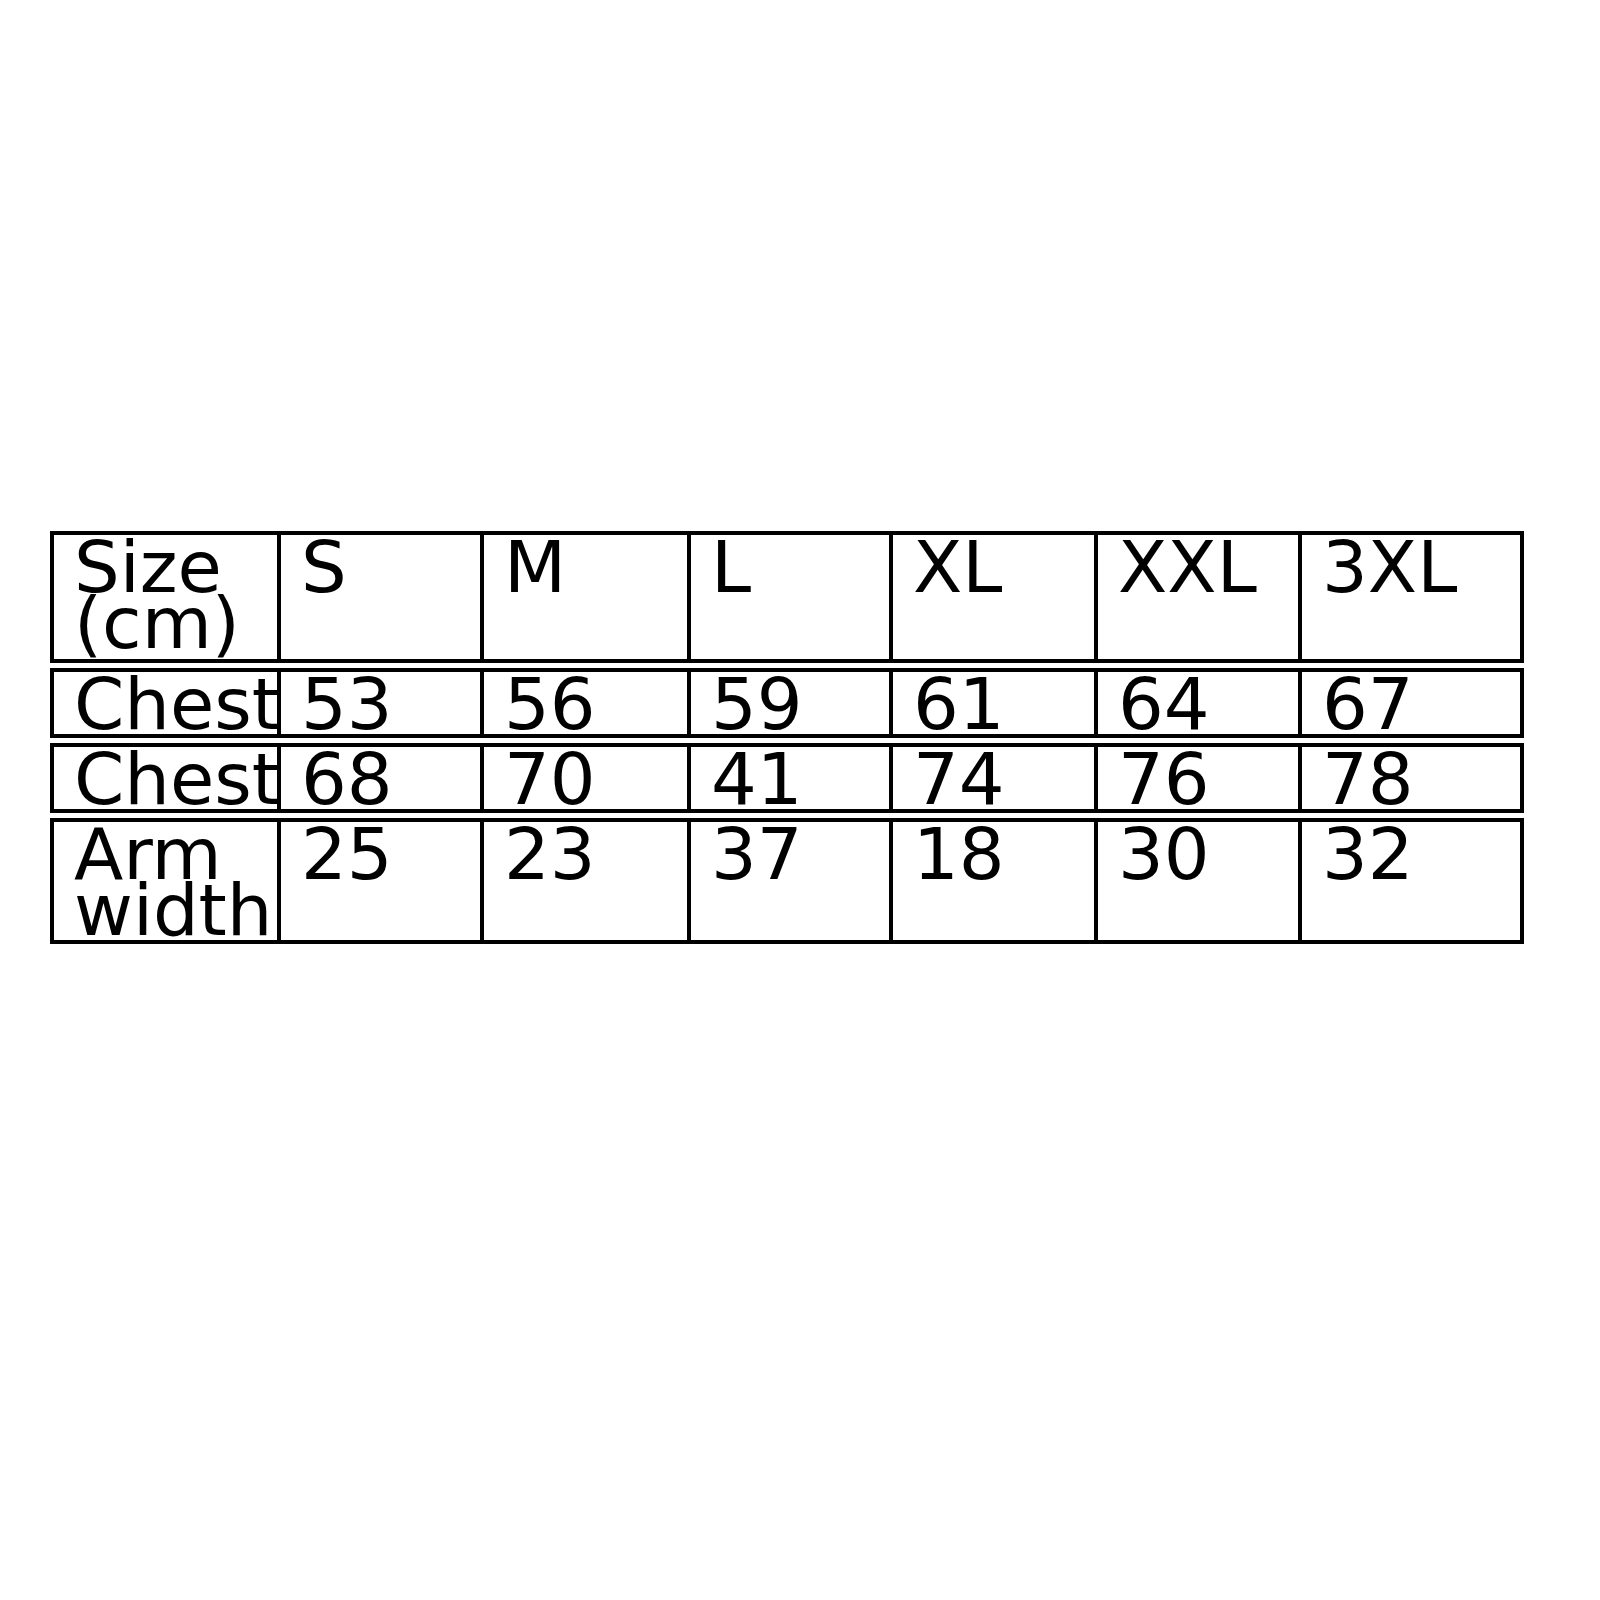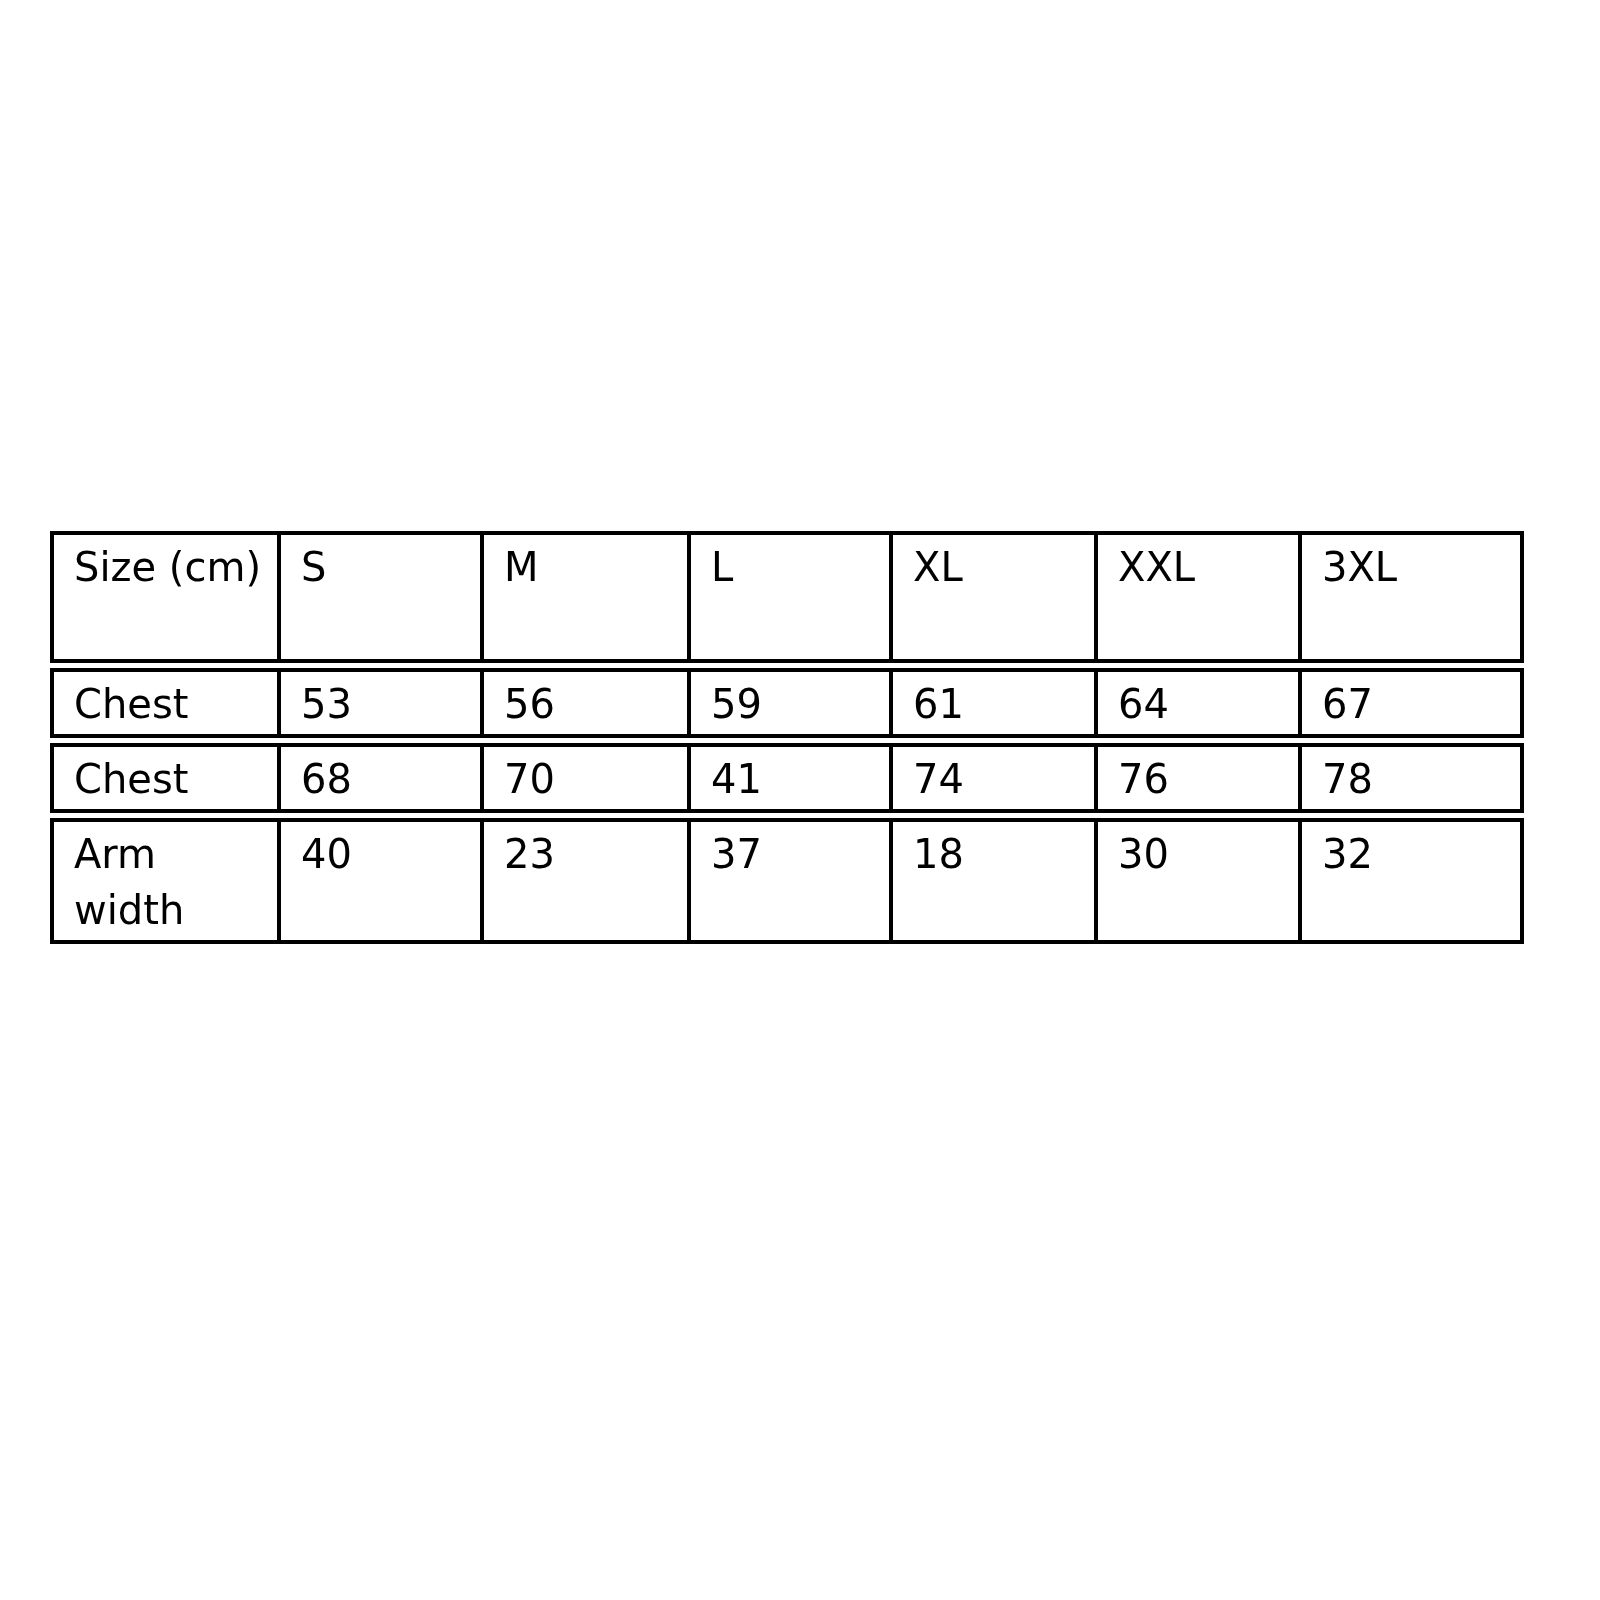--- a/index.html
+++ b/index.html
@@ -17,21 +17,21 @@
     overflow: hidden;
   }
   table.size-table {
     position: absolute;
     left: 50px;
     top: 526px;
     width: 1474px;
     table-layout: fixed;
     border-collapse: separate;
     border-spacing: 0 5px; 
-    font-size: 40px;
+    font-size: 72px;
     line-height: 56px;
   }
   table.size-table td {
     box-sizing: border-box;
     vertical-align: top;
     text-align: left;
     padding: 4px 8px 2px 20px;
     border-top: 4px solid #000000;
     border-bottom: 4px solid #000000;
     border-right: 4px solid #000000;
@@ -82,21 +82,21 @@
         <td>Chest</td>
         <td>68</td>
         <td>70</td>
         <td>41</td>
         <td>74</td>
         <td>76</td>
         <td>78</td>
       </tr>
       <tr class="tall-row">
         <td>Arm width</td>
-        <td>40</td>
+        <td>25</td>
         <td>23</td>
         <td>37</td>
         <td>18</td>
         <td>30</td>
         <td>32</td>
       </tr>
     </tbody>
   </table>
 </div>
 

